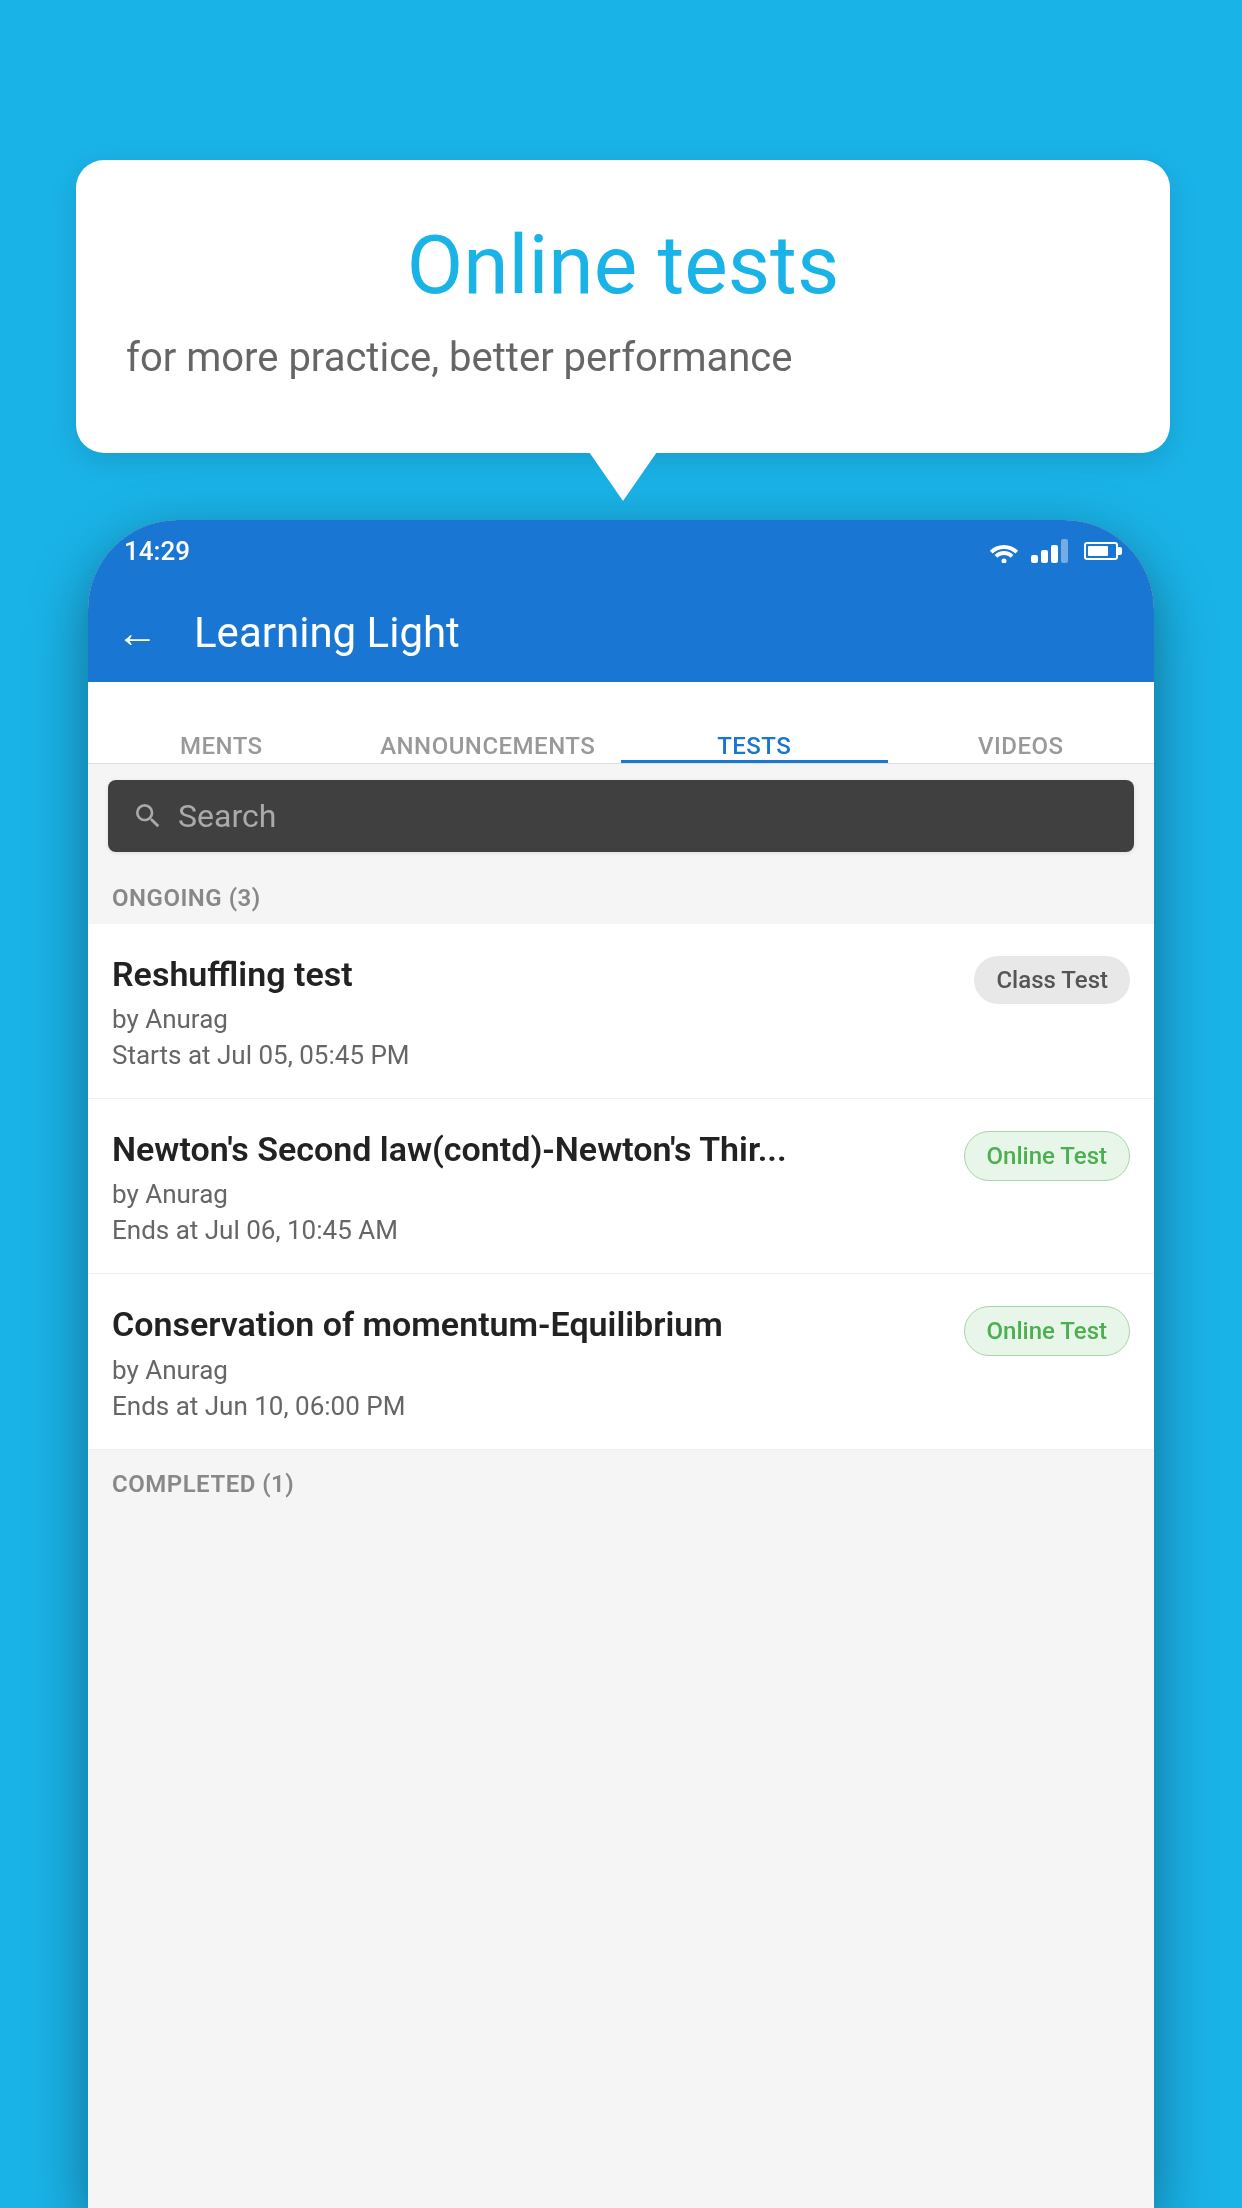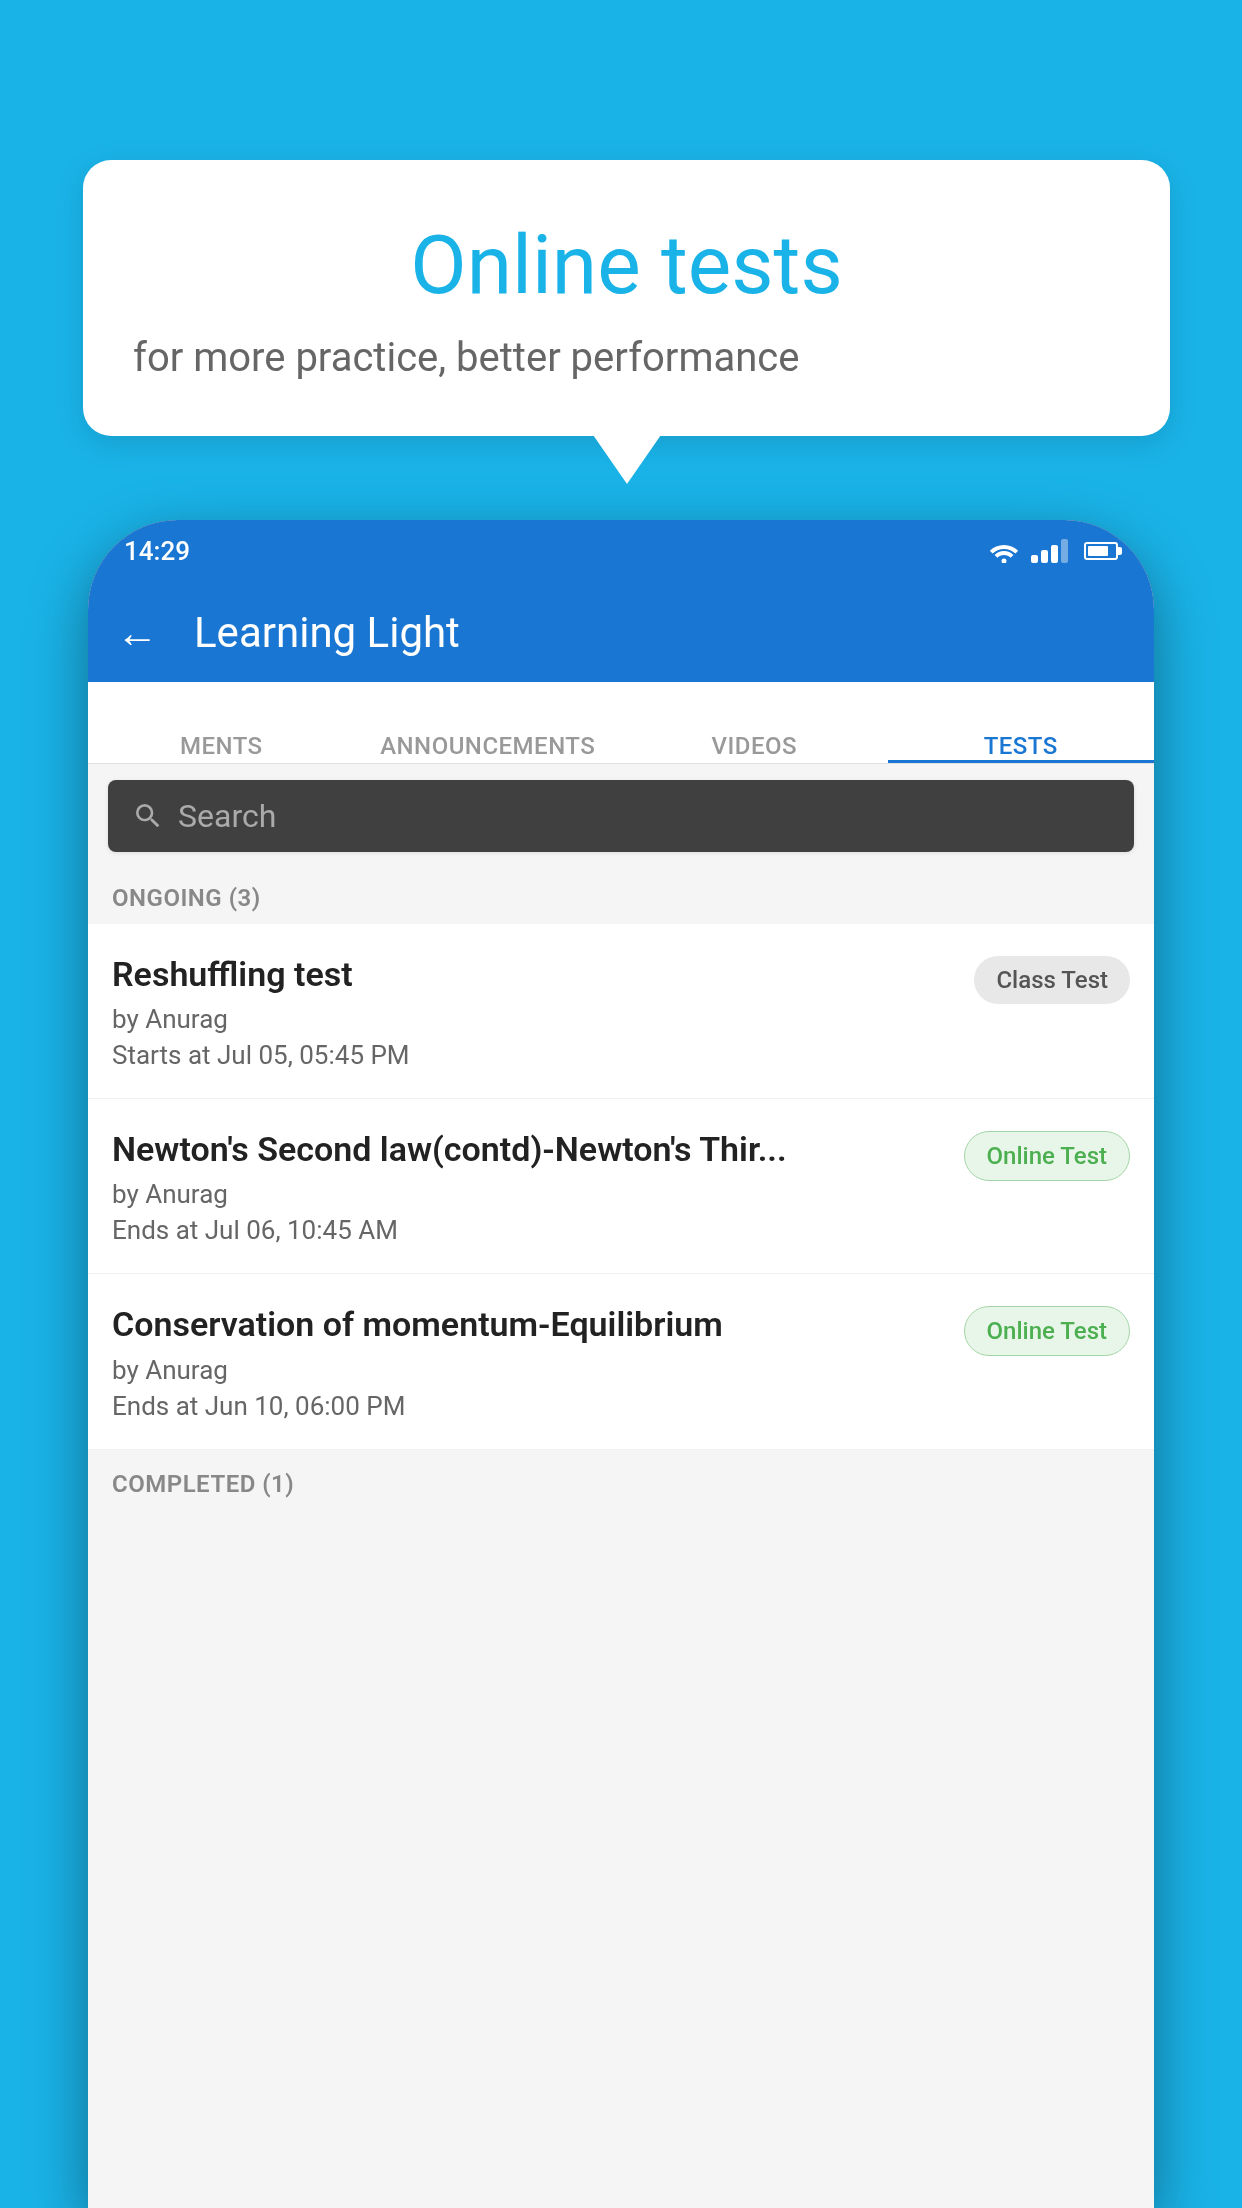--- a/index.html
+++ b/index.html
@@ -11,25 +11,25 @@
       background-color: #1ab3e8;
       font-family: 'Roboto', Arial, sans-serif;
       overflow: hidden;
       position: relative;
     }
 
     
     .speech-bubble {
       position: absolute;
       top: 160px;
-      left: 83px;
+      left: 76px;
       right: 72px;
       background: white;
       border-radius: 28px;
-      padding: 60px 50px 55px;
+      padding: 60px 50px 72px;
       box-shadow: 0 8px 30px rgba(0,0,0,0.12);
     }
     .speech-bubble::after {
       content: '';
       position: absolute;
       bottom: -48px;
       left: 50%;
       transform: translateX(-50%);
       width: 0;
       height: 0;
@@ -367,25 +367,25 @@
       <span class="app-bar-title">Learning Light</span>
     </div>
 
     <div class="tabs-bar">
       <div class="tab">
         <span>MENTS</span>
       </div>
       <div class="tab">
         <span>ANNOUNCEMENTS</span>
       </div>
+      <div class="tab active">
+        <span>TESTS</span>
+      </div>
       <div class="tab">
         <span>VIDEOS</span>
-      </div>
-      <div class="tab active">
-        <span>TESTS</span>
       </div>
     </div>
 
     <div class="phone-screen">
 
       <div class="search-bar">
         <svg width="32" height="32" viewBox="0 0 24 24" fill="#aaa" style="margin-right:14px;flex-shrink:0;">
           <path d="M15.5 14h-.79l-.28-.27A6.471 6.471 0 0 0 16 9.5 6.5 6.5 0 1 0 9.5 16c1.61 0 3.09-.59 4.23-1.57l.27.28v.79l5 4.99L20.49 19l-4.99-5zm-6 0C7.01 14 5 11.99 5 9.5S7.01 5 9.5 5 14 7.01 14 9.5 11.99 14 9.5 14z"></path>
         </svg>
         <span class="search-placeholder">Search</span>

